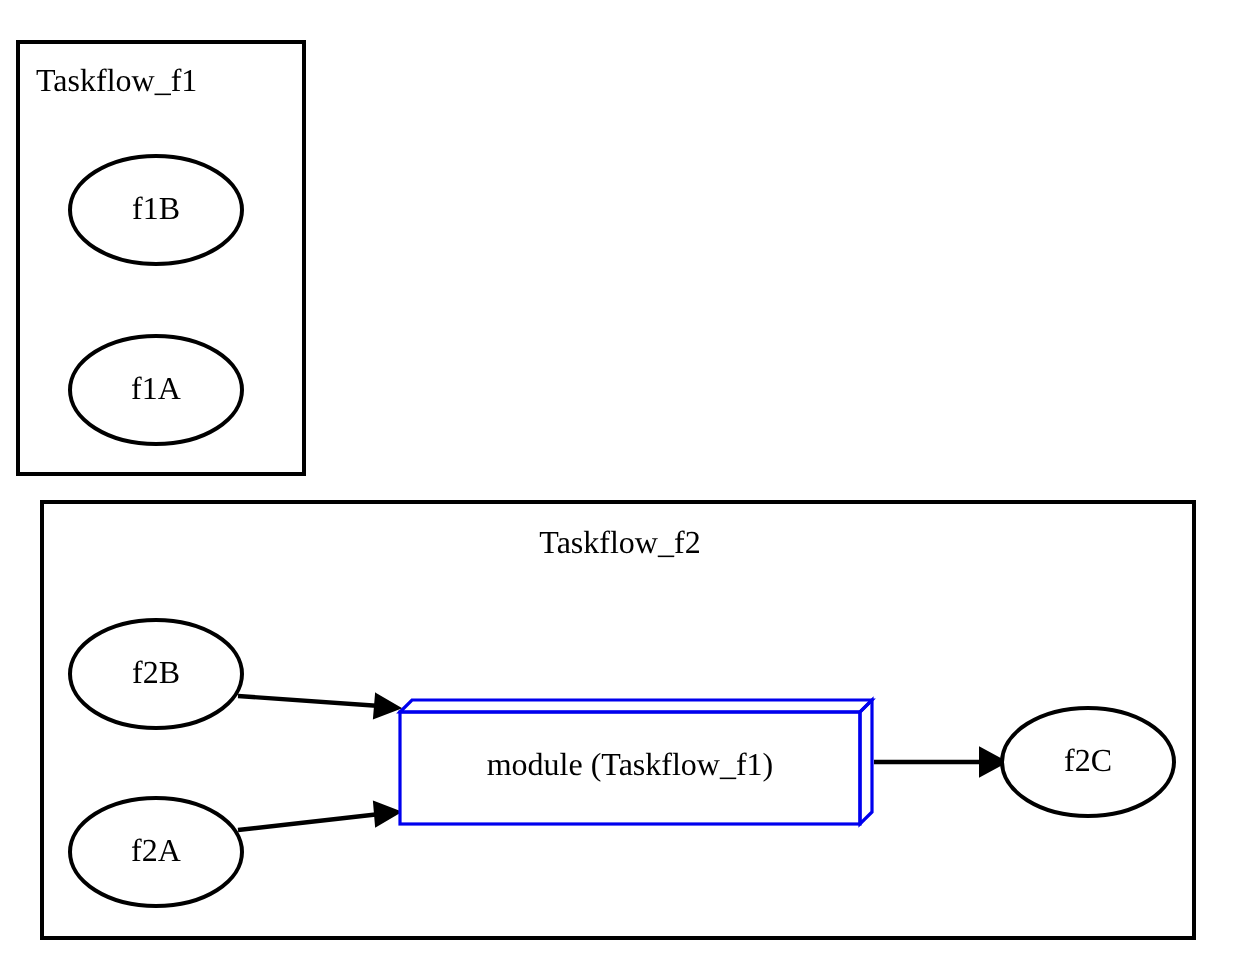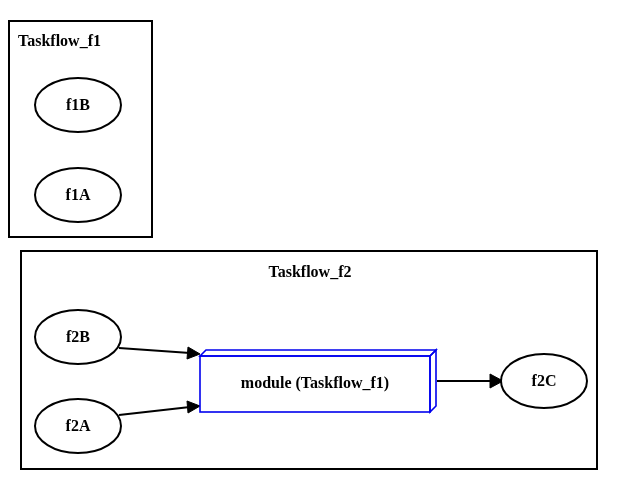--- a/index.html
+++ b/index.html
@@ -10,21 +10,20 @@
   body {
     width: 618px;
     height: 490px;
     font-family: "Liberation Serif", serif;
     overflow: hidden;
   }
   #diagram-root {
     position: relative;
     width: 618px;
     height: 490px;
-    font-weight: bold;
   }
   svg#graph {
     display: block;
     width: 618px;
     height: 490px;
   }
   .cluster-box {
     fill: none;
     stroke: #000000;
     stroke-width: 2;

